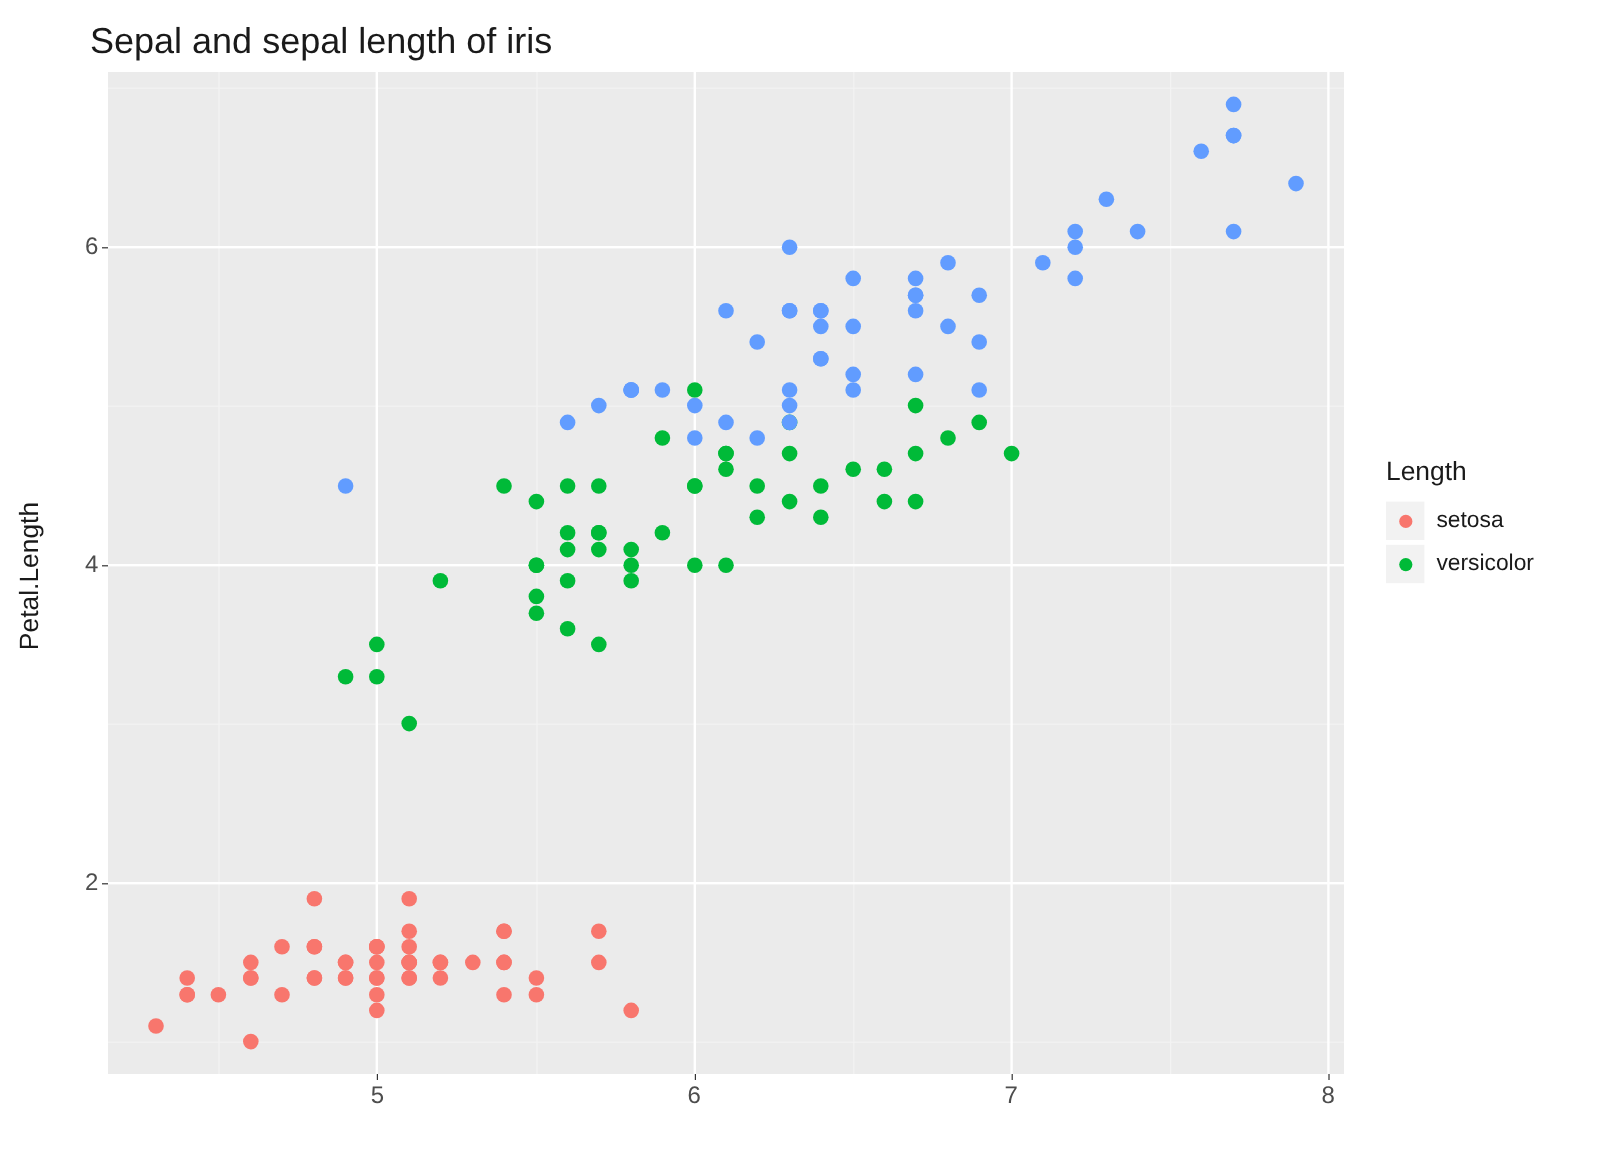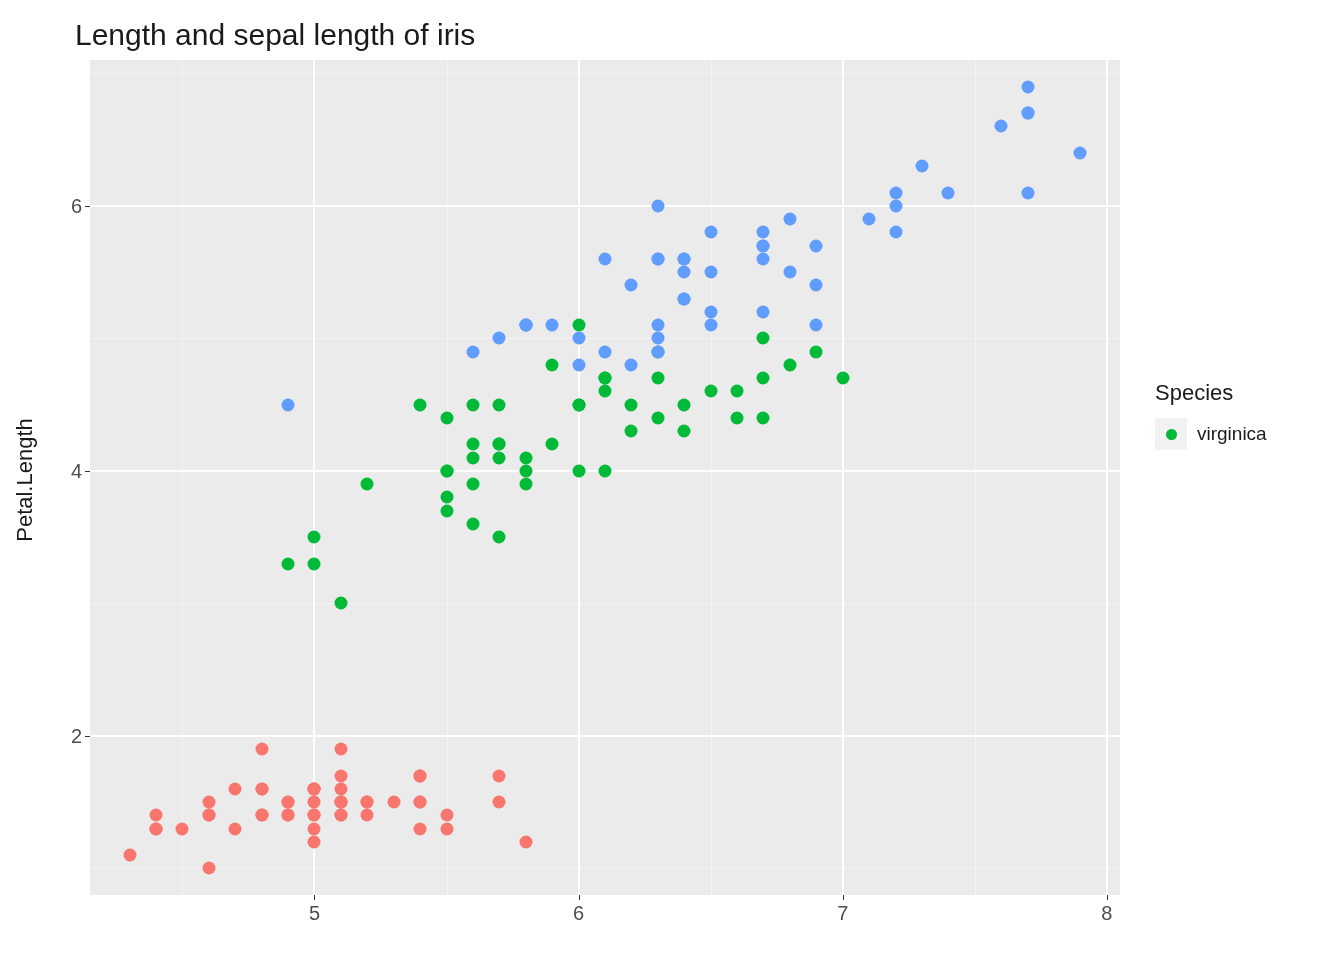--- a/index.html
+++ b/index.html
@@ -23,21 +23,21 @@
   #legend-title{font-size:22px;margin-bottom:10px;color:#1a1a1a}
   .lg-row{display:flex;align-items:center;height:36px}
   .lg-key{width:32px;height:32px;background:#f2f2f2;margin-right:10px;display:flex;align-items:center;justify-content:center}
   .lg-dot{width:11px;height:11px;border-radius:50%}
   .lg-lab{font-size:19px;color:#1a1a1a}
 </style>
 </head>
 <body>
 
 <div id="wrap">
-  <div id="title">Length and sepal length of iris</div>
+  <div id="title">Sepal and sepal length of iris</div>
   <div id="panel">
       <div class="gmin" style="left: 92.4359px; top: 0px; width: 1px; height: 835px;"></div>
       <div class="gmin" style="left: 356.538px; top: 0px; width: 1px; height: 835px;"></div>
       <div class="gmin" style="left: 620.641px; top: 0px; width: 1px; height: 835px;"></div>
       <div class="gmin" style="left: 884.744px; top: 0px; width: 1px; height: 835px;"></div>
       <div class="gmin" style="top: 808.492px; left: 0px; height: 1px; width: 1030px;"></div>
       <div class="gmin" style="top: 543.413px; left: 0px; height: 1px; width: 1030px;"></div>
       <div class="gmin" style="top: 278.333px; left: 0px; height: 1px; width: 1030px;"></div>
       <div class="gmin" style="top: 13.254px; left: 0px; height: 1px; width: 1030px;"></div>
       <div class="gmaj" style="left: 223.487px; top: 0px; width: 2px; height: 835px;"></div>
@@ -195,26 +195,32 @@
       <div class="pt c2" style="left: 673.462px; top: 251.825px;"></div>
       <div class="pt c2" style="left: 567.821px; top: 278.333px;"></div>
       <div class="pt c2" style="left: 620.641px; top: 251.825px;"></div>
       <div class="pt c2" style="left: 541.41px; top: 225.317px;"></div>
       <div class="pt c2" style="left: 462.179px; top: 265.079px;"></div>
     </div>
   <div id="ylabel">
       <span>Petal.Length</span>
     </div>
   <div id="legend">
-    <div id="legend-title">Species</div>
+    <div id="legend-title">Length</div>
+    <div class="lg-row">
+      <div class="lg-key">
+          <div class="lg-dot c0"></div>
+        </div>
+      <div class="lg-lab">setosa</div>
+    </div>
     <div class="lg-row">
       <div class="lg-key">
           <div class="lg-dot c1"></div>
         </div>
-      <div class="lg-lab">virginica</div>
+      <div class="lg-lab">versicolor</div>
     </div>
   </div>
 <div class="tick-x" style="left: 314.487px;">5</div>
     <div class="tick-mark-x" style="left: 314.487px;"></div>
     <div class="tick-x" style="left: 578.59px;">6</div>
     <div class="tick-mark-x" style="left: 578.59px;"></div>
     <div class="tick-x" style="left: 842.692px;">7</div>
     <div class="tick-mark-x" style="left: 842.692px;"></div>
     <div class="tick-x" style="left: 1106.79px;">8</div>
     <div class="tick-mark-x" style="left: 1106.79px;"></div>

